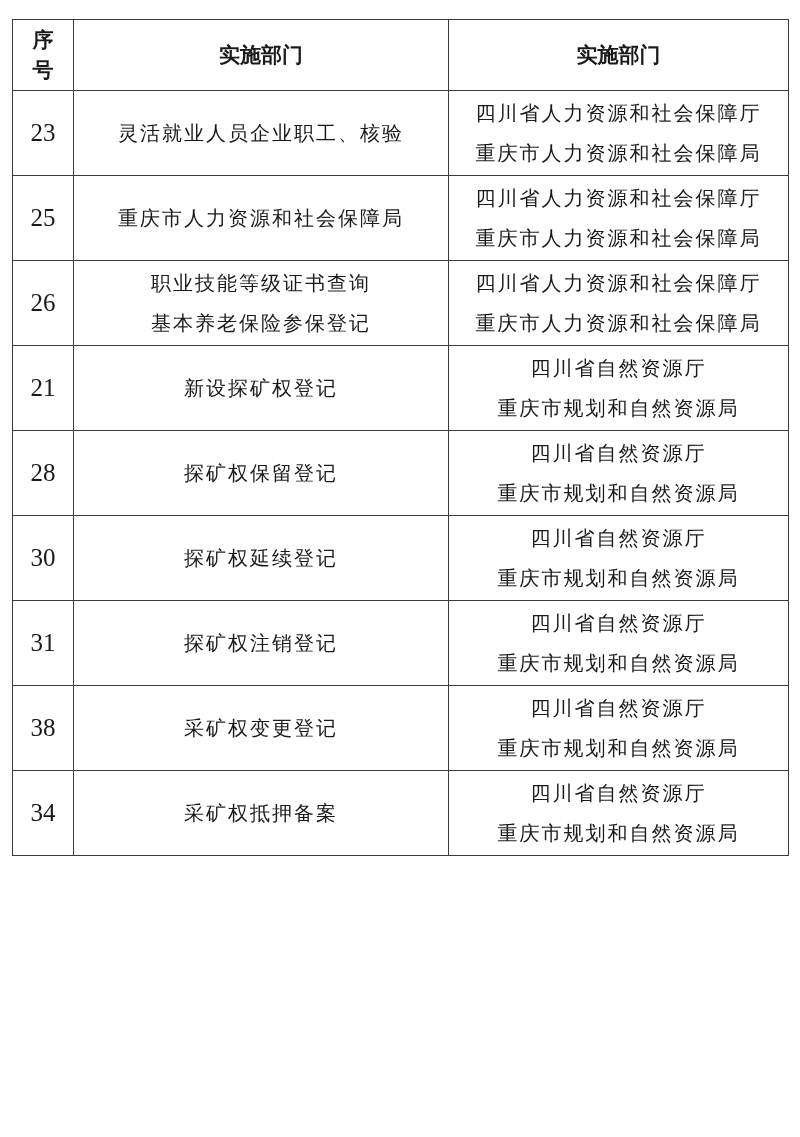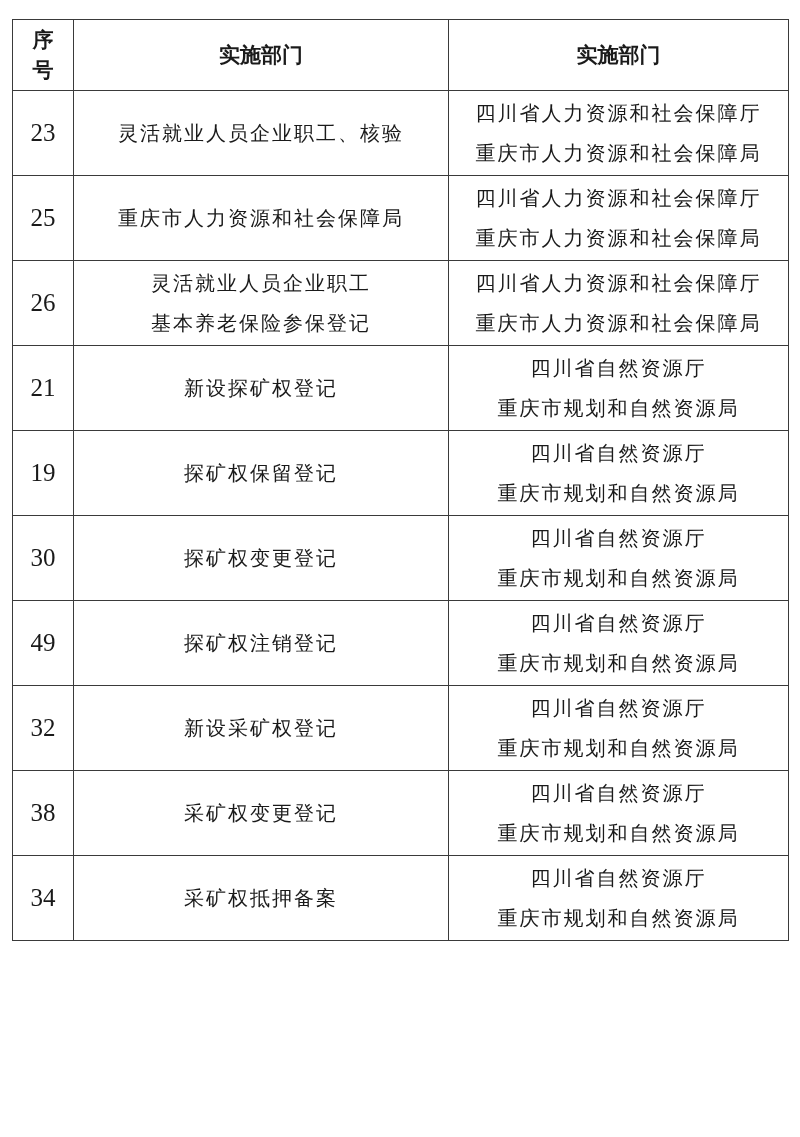--- a/index.html
+++ b/index.html
@@ -53,72 +53,62 @@
           <span class="line">重庆市人力资源和社会保障局</span>
         </td>
         <td class="dept">
           <span class="line">四川省人力资源和社会保障厅</span>
           <span class="line">重庆市人力资源和社会保障局</span>
         </td>
       </tr>
       <tr>
         <td class="num">26</td>
         <td class="name">
-          <span class="line">灵活就业人员企业职工</span>
+          <span class="line">职业技能等级证书查询</span>
           <span class="line">基本养老保险参保登记</span>
         </td>
         <td class="dept">
           <span class="line">四川省人力资源和社会保障厅</span>
           <span class="line">重庆市人力资源和社会保障局</span>
         </td>
       </tr>
       <tr>
         <td class="num">21</td>
         <td class="name">
           <span class="line">新设探矿权登记</span>
         </td>
         <td class="dept">
           <span class="line">四川省自然资源厅</span>
           <span class="line">重庆市规划和自然资源局</span>
         </td>
       </tr>
       <tr>
-        <td class="num">19</td>
+        <td class="num">28</td>
         <td class="name">
           <span class="line">探矿权保留登记</span>
         </td>
         <td class="dept">
           <span class="line">四川省自然资源厅</span>
           <span class="line">重庆市规划和自然资源局</span>
         </td>
       </tr>
       <tr>
         <td class="num">30</td>
         <td class="name">
-          <span class="line">探矿权变更登记</span>
+          <span class="line">探矿权延续登记</span>
         </td>
         <td class="dept">
           <span class="line">四川省自然资源厅</span>
           <span class="line">重庆市规划和自然资源局</span>
         </td>
       </tr>
       <tr>
-        <td class="num">49</td>
+        <td class="num">31</td>
         <td class="name">
           <span class="line">探矿权注销登记</span>
-        </td>
-        <td class="dept">
-          <span class="line">四川省自然资源厅</span>
-          <span class="line">重庆市规划和自然资源局</span>
-        </td>
-      </tr>
-      <tr>
-        <td class="num">32</td>
-        <td class="name">
-          <span class="line">新设采矿权登记</span>
         </td>
         <td class="dept">
           <span class="line">四川省自然资源厅</span>
           <span class="line">重庆市规划和自然资源局</span>
         </td>
       </tr>
       <tr>
         <td class="num">38</td>
         <td class="name">
           <span class="line">采矿权变更登记</span>

